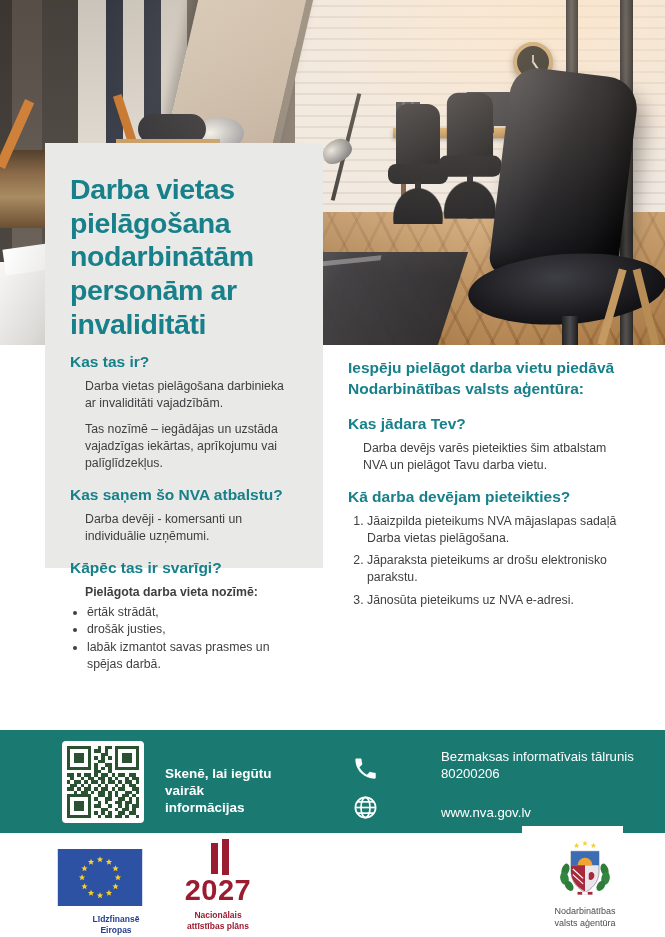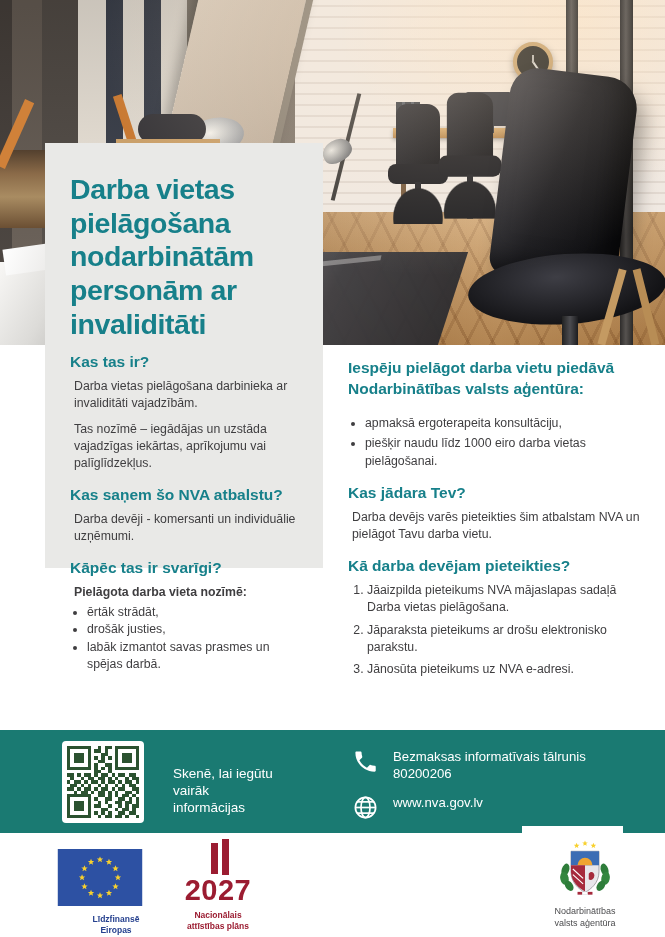--- a/index.html
+++ b/index.html
@@ -110,21 +110,21 @@
   .ph-glow { position:absolute; inset:0; pointer-events:none;
     background:radial-gradient(ellipse at 66% 10%, rgba(255,233,205,.32), transparent 55%); }
 
   
   .panel { position:absolute; left:45px; top:143px; width:278px; height:425px;
     background:#e9e9e7; padding:30px 18px 0 25px; }
   .panel h1 { color:#17808a; font-size:28.5px; line-height:1.18; font-weight:700;
     letter-spacing:-0.4px; width:250px; }
   .panel h3, .rc h3 { color:#17808a; font-size:15.5px; font-weight:700; margin:14px 0 7px; }
   .panel h3:first-of-type { margin-top:12px; }
-  .panel p, .rc p { font-size:12.3px; line-height:1.38; margin:0 4px 9px; }
+  .panel p, .rc p { font-size:12.3px; line-height:1.38; margin:0 15px 9px; }
   .blead { font-weight:700; margin-bottom:3px !important; }
   .panel ul, .rc ul { list-style:disc; padding-left:17px; margin:0 0 9px; }
   .panel li, .rc li { font-size:12.3px; line-height:1.42; }
   .rc ol { padding-left:19px; margin:2px 0 0; }
   .rc ol li { font-size:12.3px; line-height:1.4; margin-bottom:5px; }
 
   
   .rc { position:absolute; left:348px; top:358px; width:298px; }
   .rc .offer { font-size:15.5px; line-height:1.35; margin:0 0 15px; }
   .rc ul { margin-bottom:13px; }
@@ -132,23 +132,23 @@
 
   
   .band { position:absolute; left:0; top:730px; width:665px; height:103px; background:#1a7a72; }
   .band-notch { position:absolute; left:522px; bottom:0; width:101px; height:7px; background:#ffffff; }
   .qr-box { position:absolute; left:62px; top:11px; width:82px; height:82px; background:#ffffff;
     border-radius:4px; padding:5px; }
   .qr-grid { display:grid; grid-template-columns:repeat(21, 1fr); width:72px; height:72px; }
   .qr-grid div { width:100%; height:100%; }
   .qr-grid .on { background:#2b5230; }
   .qr-caption { position:absolute; left:165px; top:35px; width:110px; color:#fff;
-    font-size:13.5px; font-weight:400; line-height:1.26;margin-left:8px; }
+    font-size:13.5px; font-weight:700; line-height:1.26; }
   .contact { position:absolute; left:352px; top:18px; width:290px; color:#fff; }
-  .crow { display:flex; align-items:flex-start; margin-bottom:12px; }
+  .crow { display:flex; align-items:flex-end; margin-bottom:12px;gap:48px; }
   .crow .cicon { width:27px; height:27px; flex:0 0 27px; margin-right:14px; }
   .crow .ctext { font-size:13.2px; line-height:1.3; }
   .weblink { cursor:pointer; }
 
   
   .logos { position:absolute; left:0; top:833px; width:665px; height:104px; background:#fff; }
   .eu { position:absolute; left:57px; top:16px; width:86px; text-align:center; }
   .eu .cap { color:#26418f; font-weight:700; font-size:8.5px; line-height:1.35; margin-top:4px;margin-left:32px; }
   .nap { position:absolute; left:178px; top:4px; width:80px; text-align:center; }
   .nap-bars { position:relative; height:40px; }
@@ -213,24 +213,20 @@
     <p class="blead">Pielāgota darba vieta nozīmē:</p>
     <ul>
       <li>ērtāk strādāt,</li>
       <li>drošāk justies,</li>
       <li>labāk izmantot savas prasmes un spējas darbā.</li>
     </ul>
   </div>
 
   <div class="rc">
     <h3 class="offer">Iespēju pielāgot darba vietu piedāvā Nodarbinātības valsts aģentūra:</h3>
-    <ul>
-      <li>apmaksā ergoterapeita konsultāciju,</li>
-      <li>piešķir naudu līdz 1000 eiro darba vietas pielāgošanai.</li>
-    </ul>
     <h3>Kas jādara Tev?</h3>
     <p>Darba devējs varēs pieteikties šim atbalstam NVA un pielāgot Tavu darba vietu.</p>
     <h3>Kā darba devējam pieteikties?</h3>
     <ol>
       <li>Jāaizpilda pieteikums NVA mājaslapas sadaļā Darba vietas pielāgošana.</li>
       <li>Jāparaksta pieteikums ar drošu elektronisko parakstu.</li>
       <li>Jānosūta pieteikums uz NVA e-adresi.</li>
     </ol>
   </div>
 

